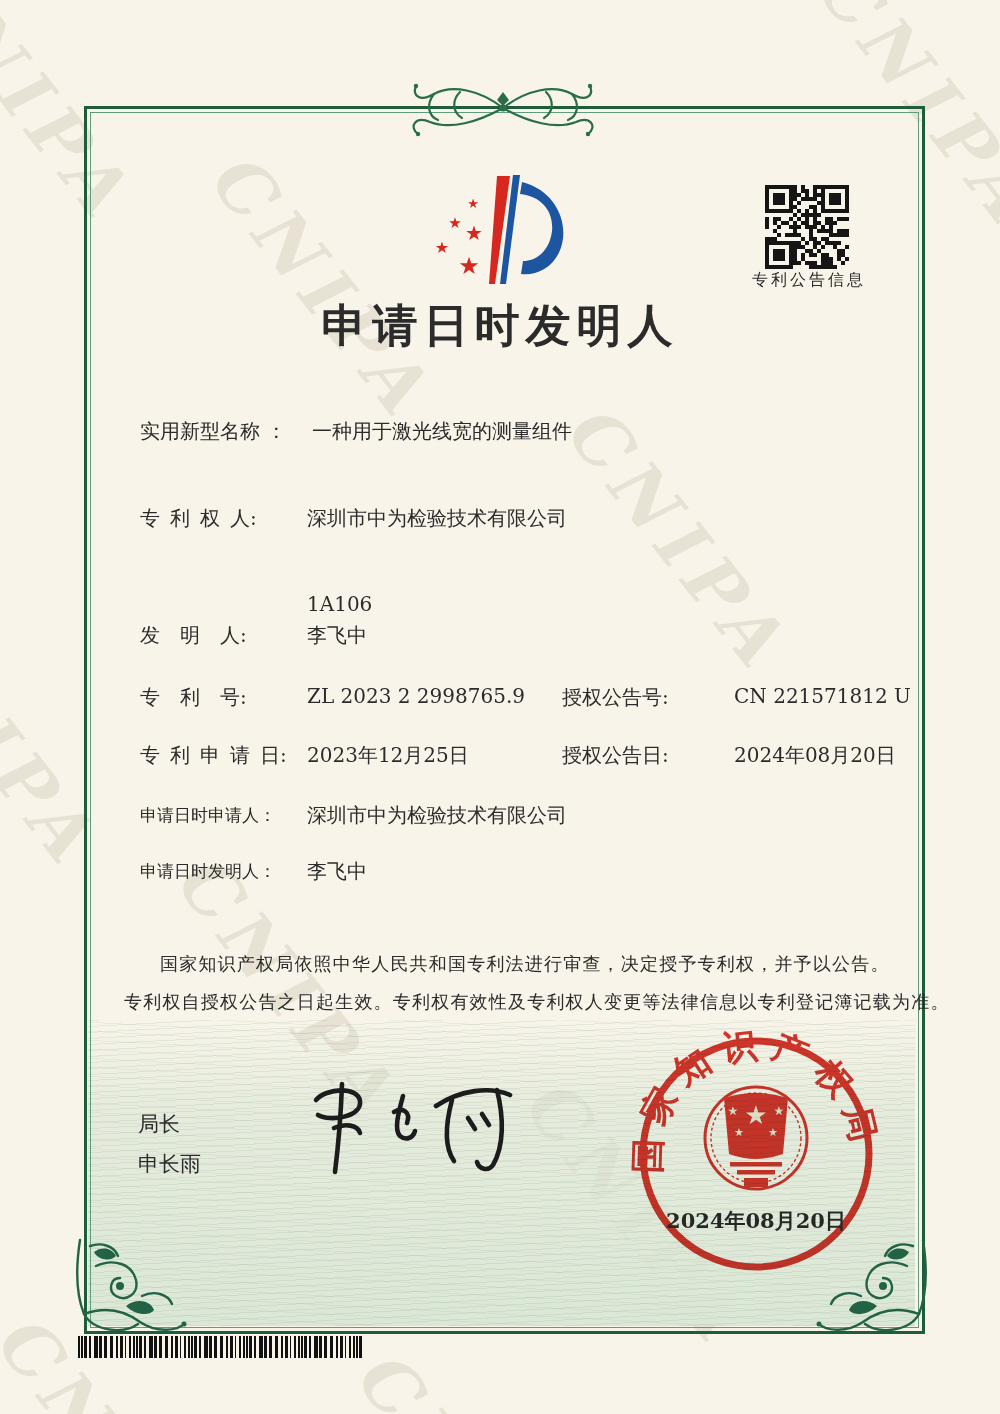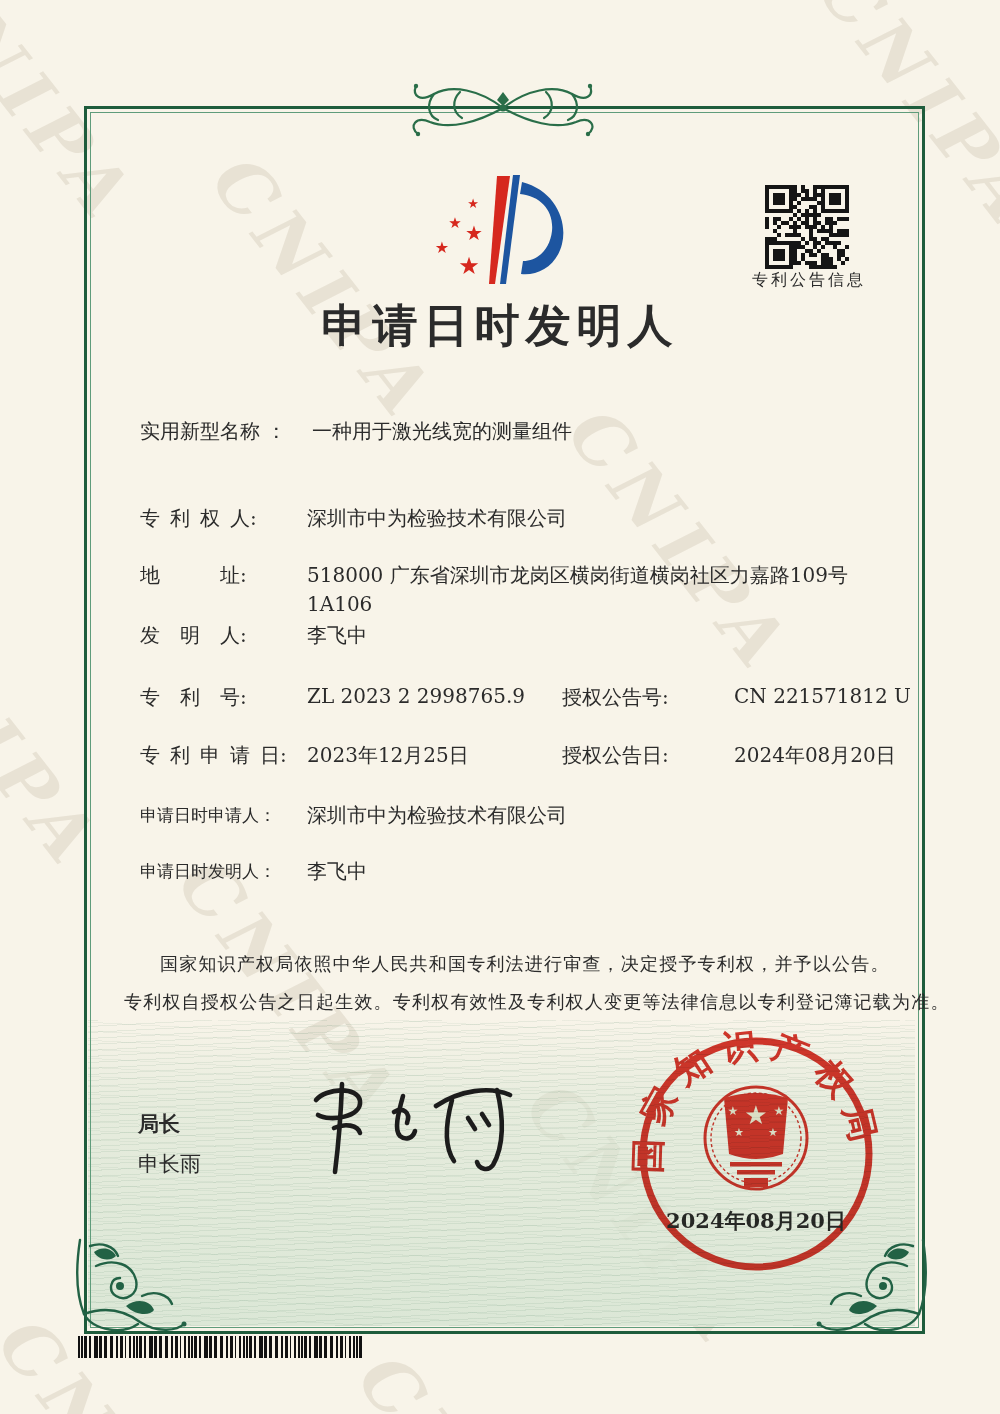--- a/index.html
+++ b/index.html
@@ -607,24 +607,20 @@
   <div class="title">申请日时发明人</div>
 
   <div class="row" style="top:418px">
     <span class="lbl">实用新型名称 ：</span>
     <span class="val v278">一种用于激光线宽的测量组件</span>
   </div>
   <div class="row" style="top:505px">
     <span class="lbl">专 利 权 人:</span>
     <span class="val">深圳市中为检验技术有限公司</span>
   </div>
-  <div class="row" style="top:562px">
-    <span class="lbl">地　　　址:</span>
-    <span class="val">518000 广东省深圳市龙岗区横岗街道横岗社区力嘉路109号</span>
-  </div>
   <div class="row" style="top:592px">
     <span class="val">1A106</span>
   </div>
   <div class="row" style="top:622px">
     <span class="lbl">发　明　人:</span>
     <span class="val">李飞中</span>
   </div>
   <div class="row" style="top:684px">
     <span class="lbl">专　利　号:</span>
     <span class="val">ZL 2023 2 2998765.9</span>
@@ -642,21 +638,21 @@
     <span class="val">深圳市中为检验技术有限公司</span>
   </div>
   <div class="row" style="top:858px">
     <span class="lbl small">申请日时发明人：</span>
     <span class="val">李飞中</span>
   </div>
 
   <div class="legal" style="left:124px;top:990px;">专利权自授权公告之日起生效。专利权有效性及专利权人变更等法律信息以专利登记簿记载为准。</div>
   <div class="legal" style="left:160px;top:952px;">国家知识产权局依照中华人民共和国专利法进行审查，决定授予专利权，并予以公告。</div>
 
-  <div class="signoff" style="top:1110px;font-weight:bold;">局长</div>
+  <div class="signoff" style="top:1110px;">局长</div>
   <div class="signoff" style="top:1150px;">申长雨</div>
 
   <svg class="sig" width="250" height="120" viewBox="0 0 250 120">
     <g stroke="#1c1c1c" fill="none" stroke-width="4.6" stroke-linecap="round" stroke-linejoin="round">
       <path d="M72,16 C71,44 68,80 65,104"></path>
       <path d="M46,32 C56,20 88,18 90,33 C92,49 60,54 48,47"></path>
       <path d="M64,60 C75,55 88,57 90,65"></path>
       <path d="M133,28 C128,46 124,62 130,68 C136,73 143,70 145,63"></path>
       <path d="M124,44 C133,39 141,44 137,55"></path>
       <path d="M166,38 C190,22 220,18 240,27"></path>

